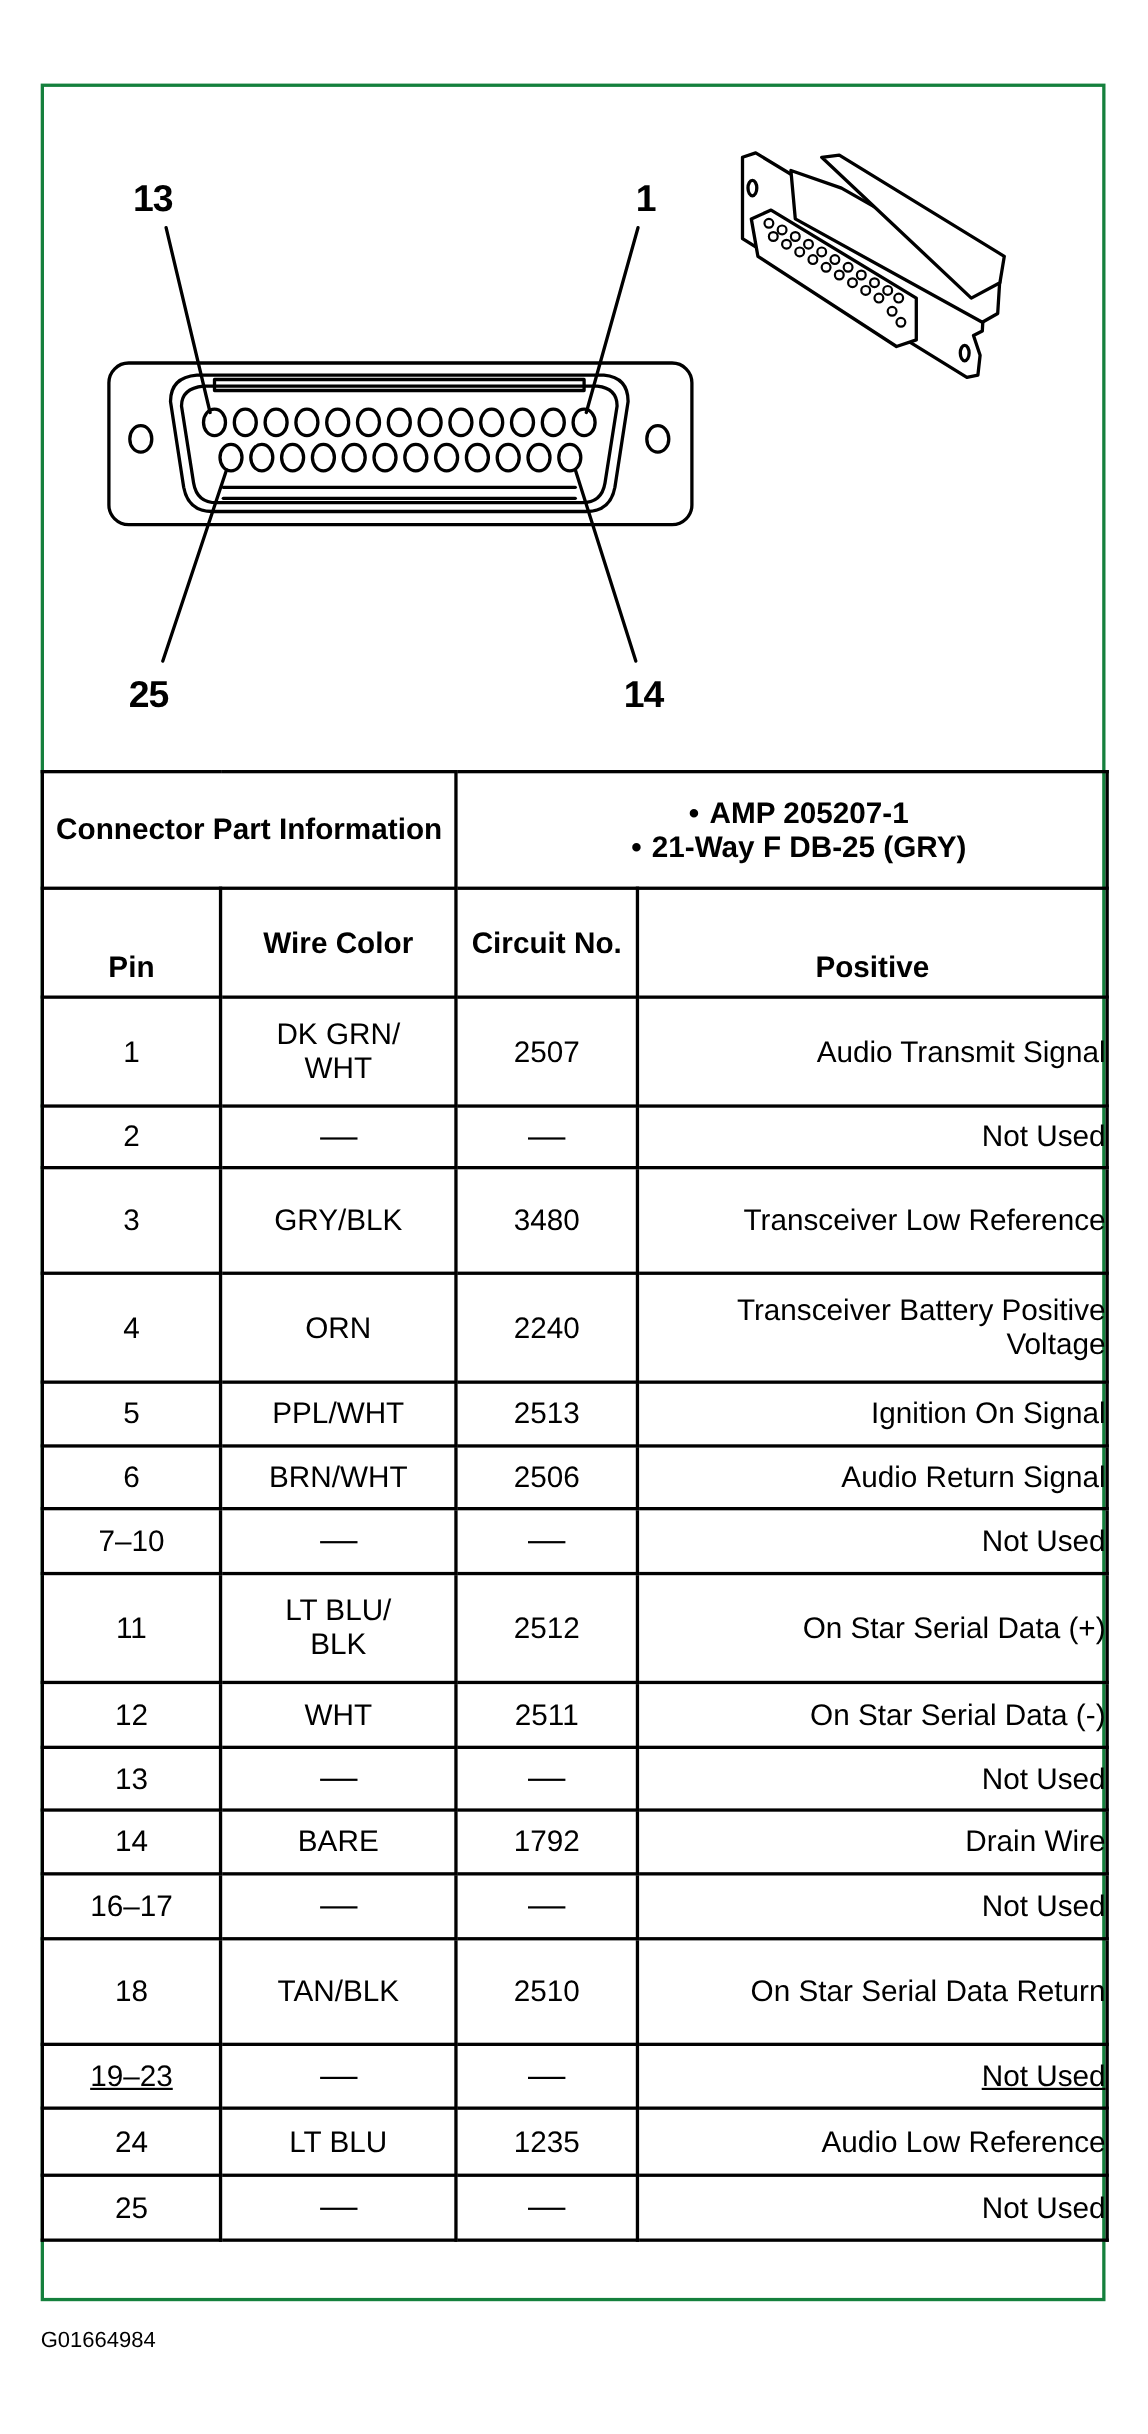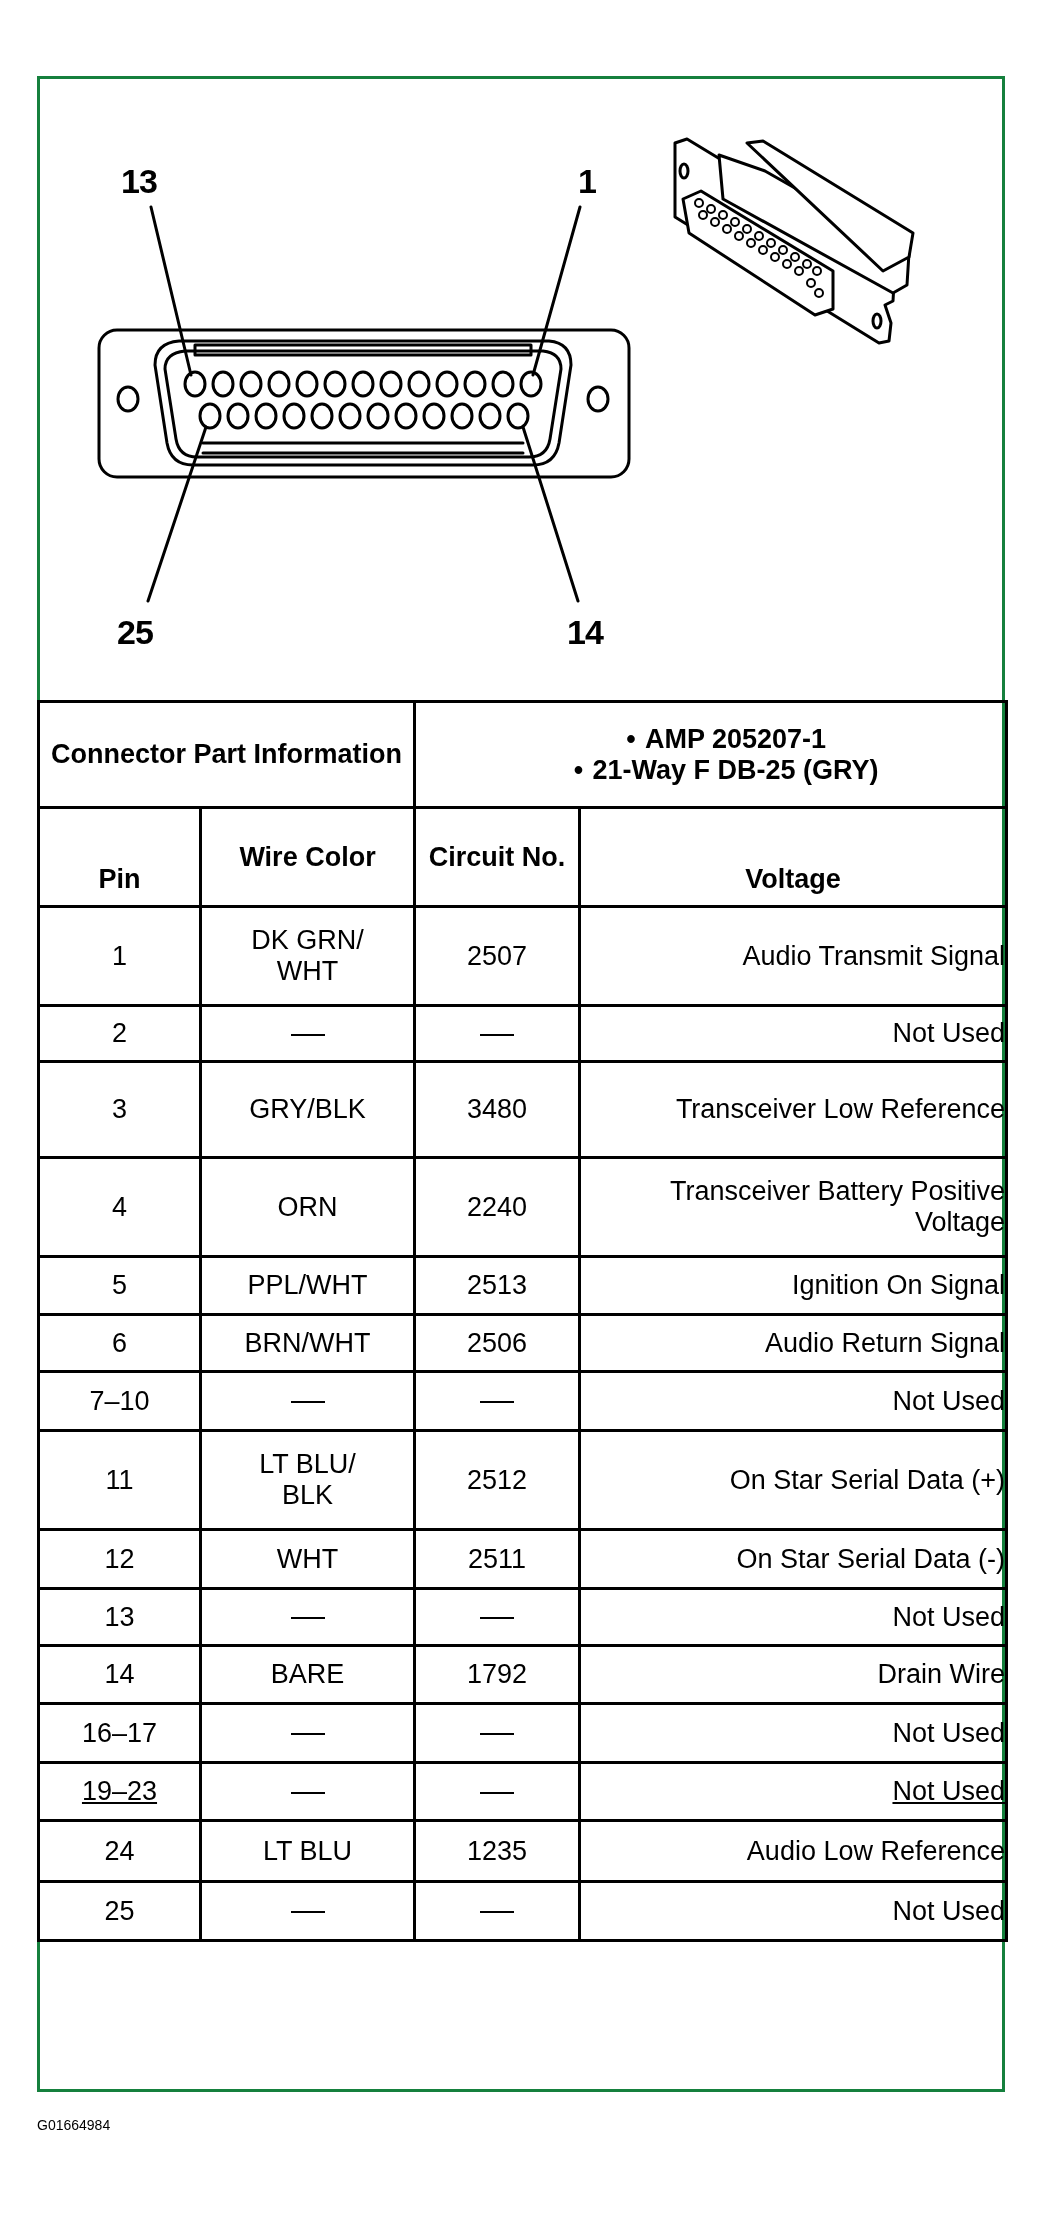--- a/index.html
+++ b/index.html
@@ -16,21 +16,21 @@
   table.pins td { border: 3px solid #000; padding: 0; text-align: center;
                   vertical-align: middle; font-size: 27px; line-height: 31px; }
   table.pins td.func { text-align: right; padding-left: 18px; }
   .info-left { font-weight: bold; font-size: 27px; line-height: 33px; }
   .info-right { text-align: left; padding-left: 22px !important; font-weight: bold;
                 font-size: 27px; line-height: 40px; }
   .info-right .bullet { display: inline-block; width: 28px; }
   .hdr { font-weight: bold; font-size: 27px; line-height: 32px; }
   .hdr.bottom { vertical-align: bottom !important; padding-bottom: 10px !important; }
   .dash { display: inline-block; width: 34px; height: 2px; background: #000; vertical-align: middle; }
-  .footer { position: absolute; left: 37px; top: 2117px; font-size: 14px; }
+  .footer { position: absolute; left: 37px; top: 2117px; font-size: 20px; }
 </style>
 </head>
 <body>
 
 <div class="sheet">
 
   <div class="diagram">
     <svg width="1044" height="700" viewBox="0 0 1044 700" xmlns="http://www.w3.org/2000/svg">
       <g fill="none" stroke="#000" stroke-width="3" stroke-linecap="round" stroke-linejoin="round">
 
@@ -137,21 +137,21 @@
         <td colspan="2" class="info-left">Connector Part Information</td>
         <td colspan="2" class="info-right">
           <div><span class="bullet">•</span><span>AMP 205207-1</span></div>
           <div><span class="bullet">•</span><span>21-Way F DB-25 (GRY)</span></div>
         </td>
       </tr>
       <tr style="height:99px">
         <td class="hdr bottom">Pin</td>
         <td class="hdr">Wire Color</td>
         <td class="hdr">Circuit No.</td>
-        <td class="hdr bottom">Voltage</td>
+        <td class="hdr bottom">Positive</td>
       </tr>
     <tr style="height: 99px;">
           <td>1</td>
           <td>DK GRN/<br>WHT</td>
           <td>2507</td>
           <td class="func">Audio Transmit Signal</td>
         </tr>
         <tr style="height: 56px;">
           <td>2</td>
           <td><span class="dash" aria-label="—"></span></td>
@@ -211,20 +211,26 @@
           <td>BARE</td>
           <td>1792</td>
           <td class="func">Drain Wire</td>
         </tr>
         <tr style="height: 59px;">
           <td>16–17</td>
           <td><span class="dash" aria-label="—"></span></td>
           <td><span class="dash" aria-label="—"></span></td>
           <td class="func">Not Used</td>
         </tr>
+        <tr style="height: 96px;">
+          <td>18</td>
+          <td>TAN/BLK</td>
+          <td>2510</td>
+          <td class="func">On Star Serial Data Return</td>
+        </tr>
         <tr style="height: 58px; text-decoration: underline;">
           <td>19–23</td>
           <td><span class="dash" aria-label="—"></span></td>
           <td><span class="dash" aria-label="—"></span></td>
           <td class="func">Not Used</td>
         </tr>
         <tr style="height: 61px;">
           <td>24</td>
           <td>LT BLU</td>
           <td>1235</td>

